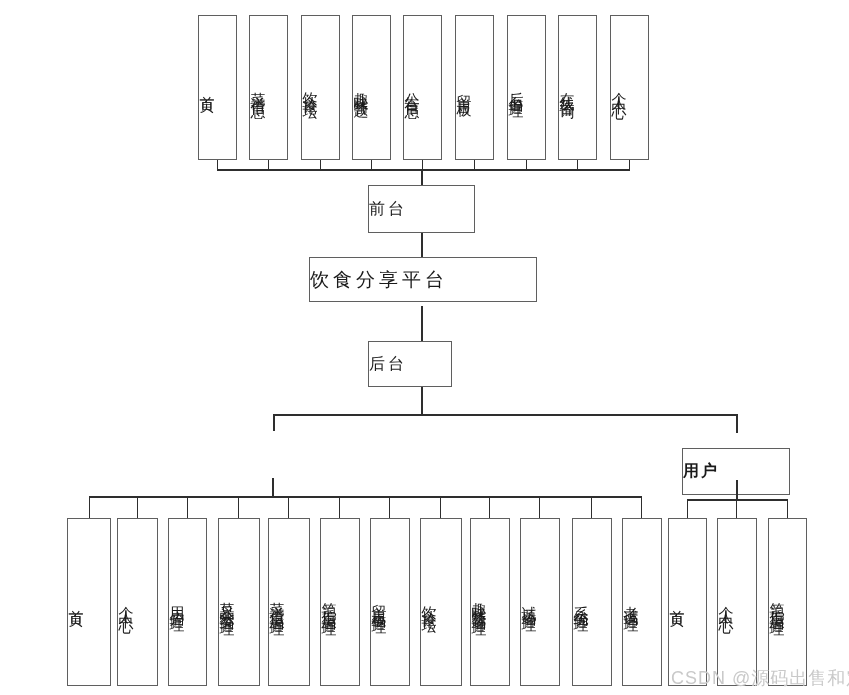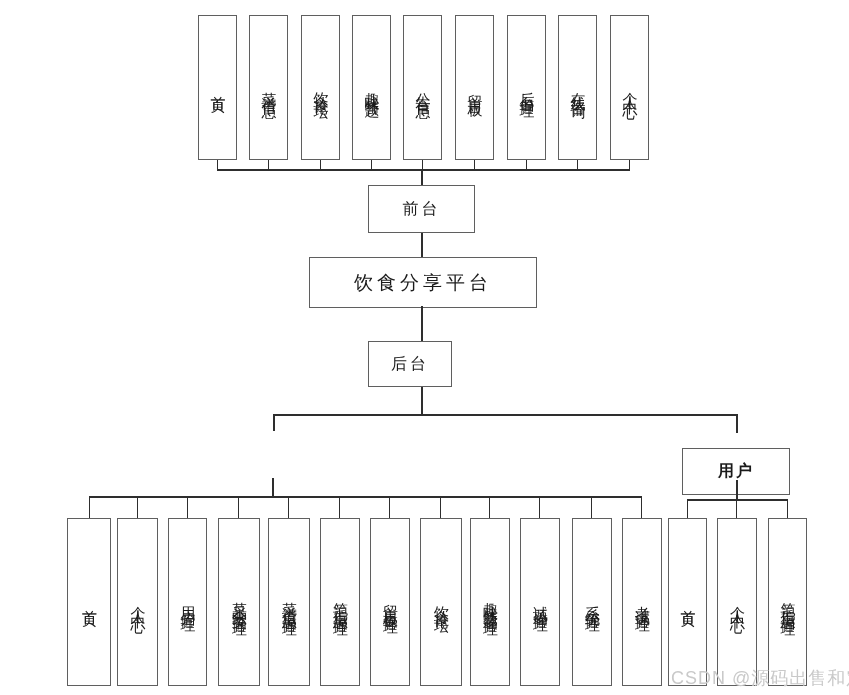--- a/index.html
+++ b/index.html
@@ -14,21 +14,21 @@
     background: #ffffff;
     overflow: hidden;
   }
   .box {
     position: absolute;
     background: #ffffff;
     border: 1.5px solid #5f5f5f;
     box-sizing: border-box;
     display: flex;
     align-items: center;
-    justify-content: center;
+    justify-content: flex-start;
     color: #1a1a1a;
   }
   .vtext {
     writing-mode: vertical-lr;
     text-orientation: upright;
     letter-spacing: 4px;
     font-size: 15px;
     line-height: 1;
     white-space: nowrap;
   }
@@ -103,21 +103,21 @@
 
   <div class="line" style="left:217px; top:169px; width:413px; height:1.5px;"></div>
 
   <div class="line" style="left:421px; top:169px; width:2px; height:16px;"></div>
 
   <div class="box" style="left:368px; top:185px; width:107px; height:48px;">
     <span class="htext">前台</span>
   </div>
   <div class="line" style="left:421px; top:233px; width:2px; height:24px;"></div>
 
-  <div class="box" style="left:309px; top:257px; width:228px; height:51px;">
+  <div class="box" style="left:309px; top:257px; width:228px; height:45px;">
     <span class="root-text">饮食分享平台</span>
   </div>
   <div class="line" style="left:421px; top:306px; width:2px; height:35px;"></div>
 
   <div class="box" style="left:368px; top:341px; width:84px; height:46px;">
     <span class="htext">后台</span>
   </div>
   <div class="line" style="left:421px; top:387px; width:2px; height:27px;"></div>
 
   <div class="line" style="left:273px; top:414px; width:464px; height:1.5px;"></div>

